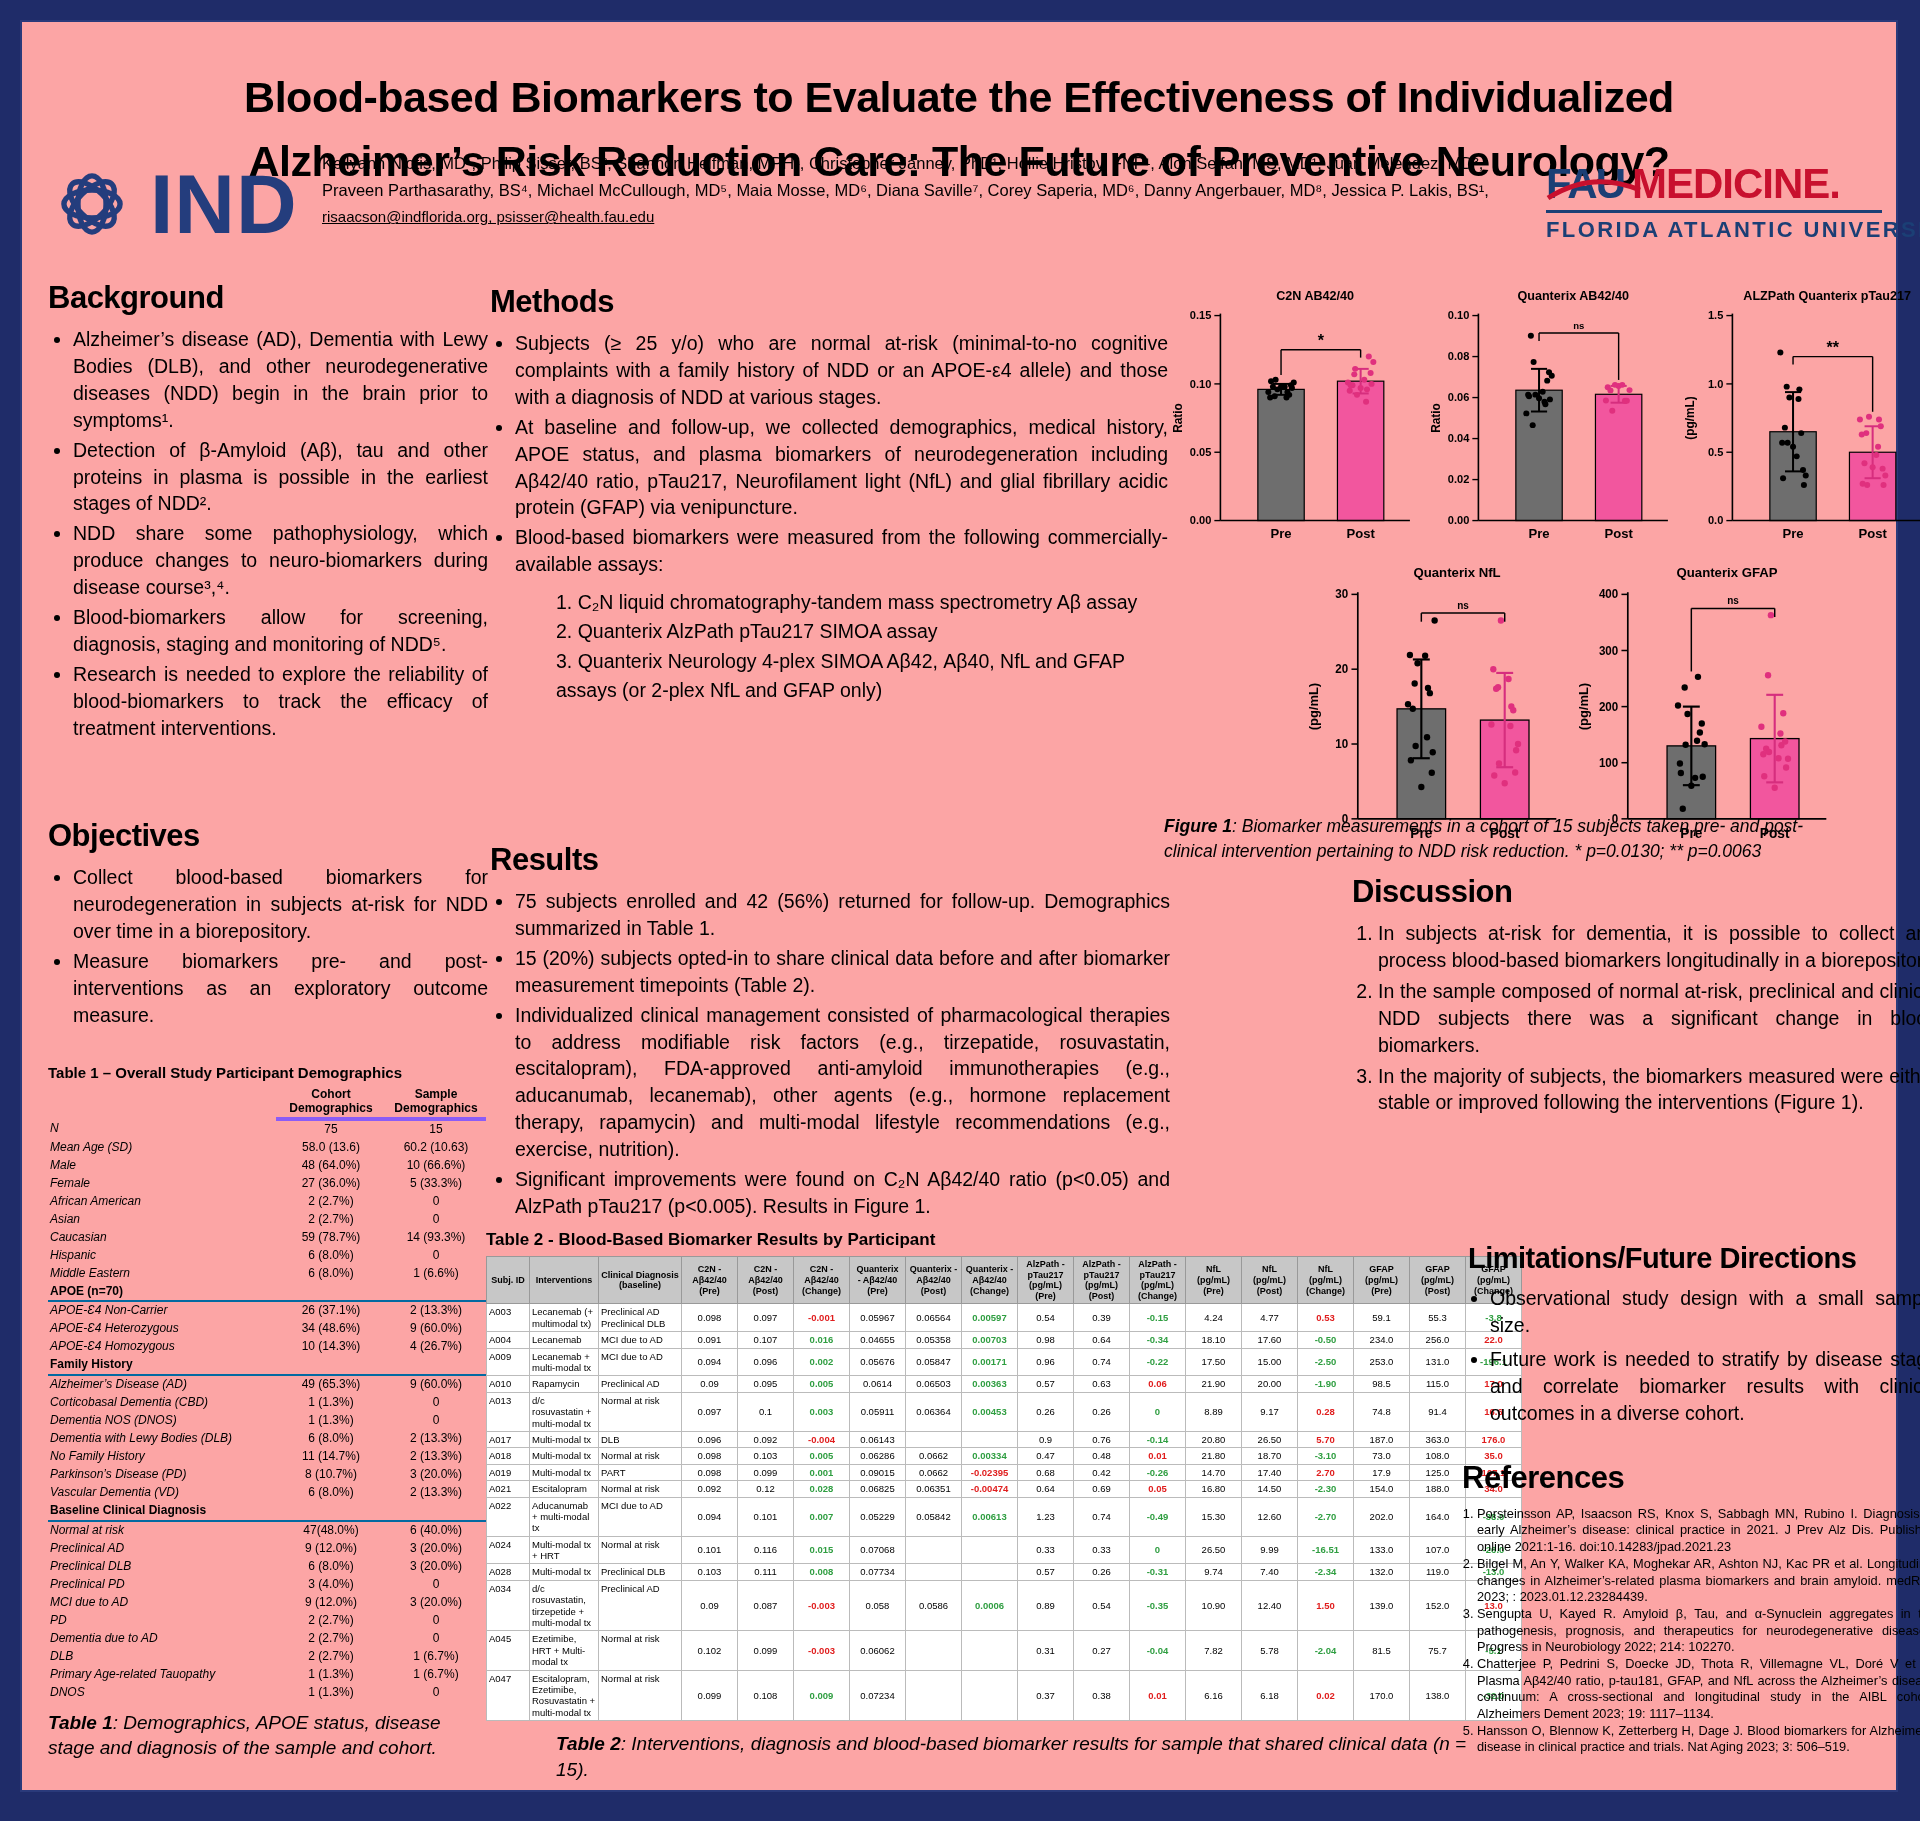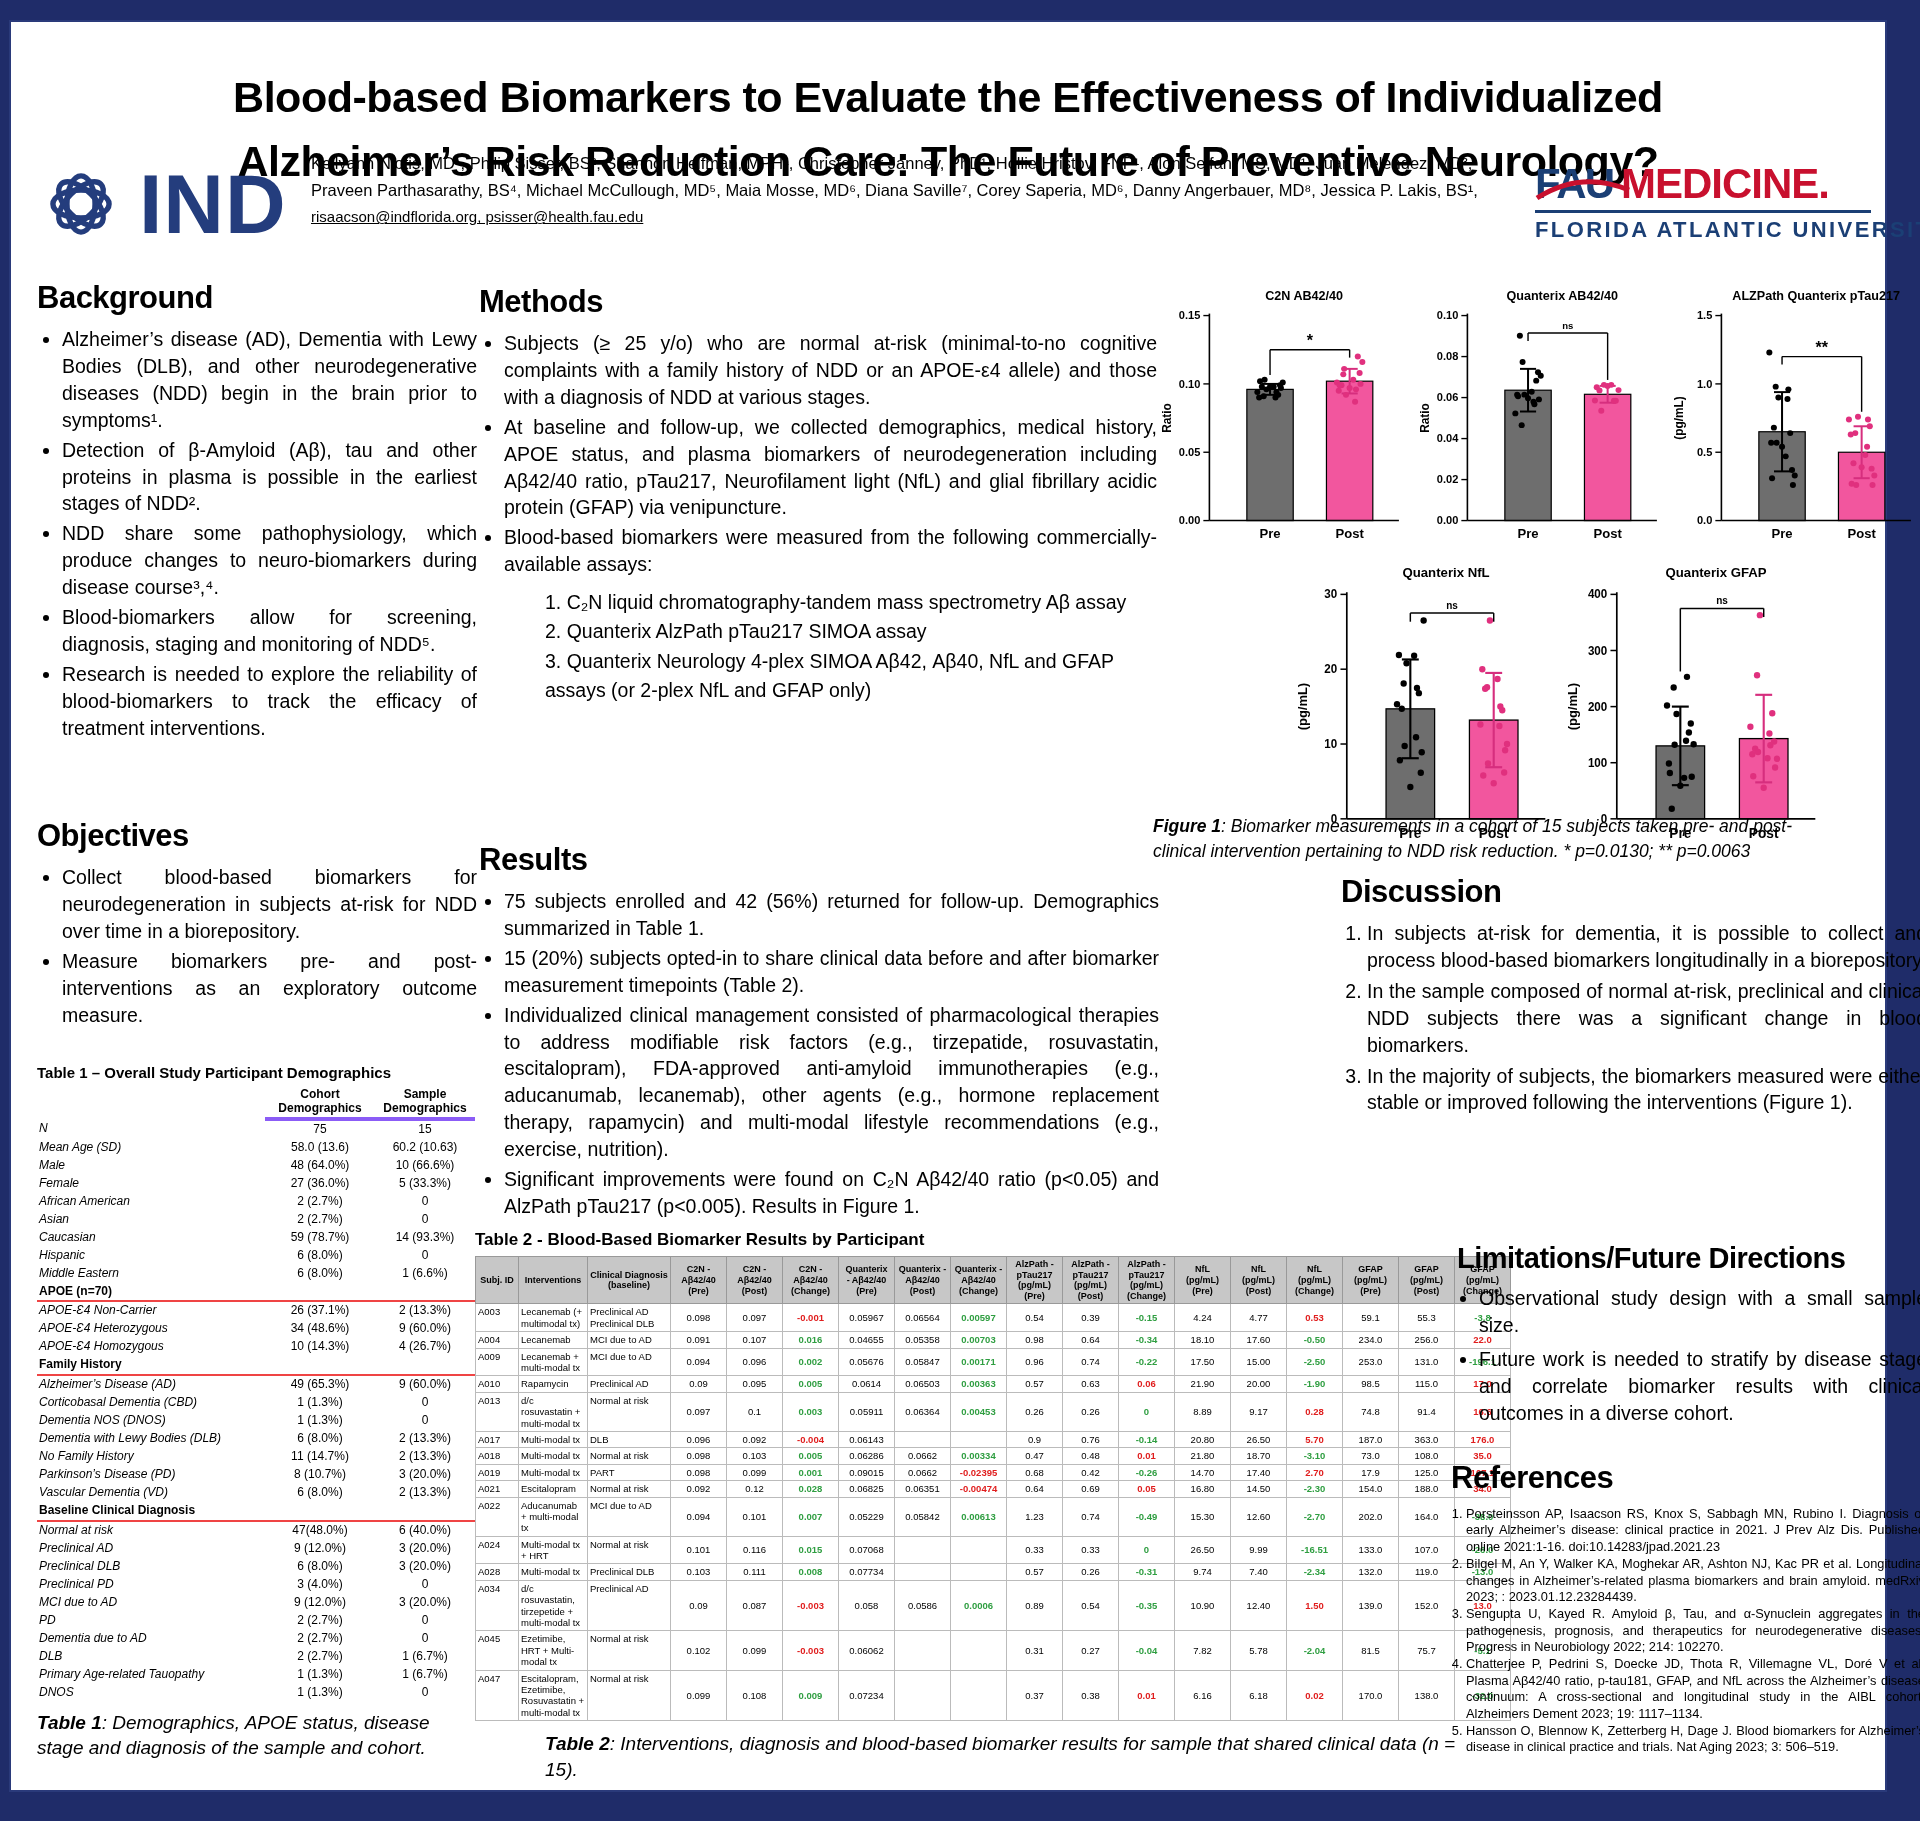--- a/index.html
+++ b/index.html
@@ -1,18 +1,18 @@
 <!DOCTYPE html>
 <html><head>
 <meta charset="utf-8">
 <style>
   html,body{margin:0;padding:0;width:1920px;height:1821px;overflow:hidden;
     font-family:"Liberation Sans",sans-serif;background:#1f2c69;color:#000;}
-  .inner{position:absolute;left:9px;top:20px;width:1874px;height:1768px;
-    background:#ffffff;border:2px solid #2a3a7a;}
+  .inner{position:absolute;left:20px;top:20px;width:1874px;height:1768px;
+    background:#fca5a5;border:2px solid #2a3a7a;}
   .abs{position:absolute;}
   
   .title{position:absolute;left:70px;right:70px;top:14px;text-align:center;
     font-size:43px;font-weight:800;line-height:1.5;letter-spacing:-0.5px;}
   .ind-logo{position:absolute;left:16px;top:122px;width:280px;height:120px;display:flex;align-items:center;}
   .ind-text{font-size:84px;font-weight:800;color:#243d7d;letter-spacing:1px;margin-left:4px;}
   .authors{position:absolute;left:300px;top:128px;width:1256px;text-align:left;
     font-size:16.5px;line-height:1.62;}
   .authors .email{font-size:15px;text-decoration:underline;margin-top:2px;display:inline-block;}
   .fau-logo{position:absolute;right:14px;top:138px;width:336px;}
@@ -31,21 +31,21 @@
   .caption{font-size:19px;font-style:italic;line-height:1.35;margin-top:8px;}
   .caption .pfx{font-weight:bold;}
   
   .t1-title{font-size:15px;font-weight:bold;margin:0 0 6px 0;}
   table.tbl1{width:100%;border-collapse:collapse;font-size:12px;table-layout:fixed;}
   table.tbl1 th{font-weight:bold;text-align:center;vertical-align:bottom;line-height:1.15;padding:1px 2px;}
   table.tbl1 th.vh{border-bottom:4px solid #8b5cf6;}
   table.tbl1 td{padding:1.2px 2px;line-height:1.3;}
   table.tbl1 td.lbl{font-style:italic;}
   table.tbl1 td.num{text-align:center;}
-  table.tbl1 tr.section td{font-style:normal;font-weight:bold;border-bottom:2px solid #ef4444;}
+  table.tbl1 tr.section td{font-style:normal;font-weight:bold;border-bottom:2px solid #0369a1;}
   
   .t2-title{font-size:17px;font-weight:bold;margin:0 0 6px 0;}
   table.tbl2{width:980px;border-collapse:collapse;table-layout:fixed;background:#fff;}
   table.tbl2 th{background:#c7c7c7;font-size:9px;font-weight:bold;border:1px solid #999;
     padding:2px 1px;white-space:pre-line;line-height:1.18;vertical-align:middle;}
   table.tbl2 td{font-size:9.5px;border:1px solid #bbb;padding:2px 2px;text-align:center;
     line-height:1.2;vertical-align:middle;}
   table.tbl2 td.l{text-align:left;vertical-align:top;}
   table.tbl2 td.chg-r{color:#e01d1d;font-weight:bold;}
   table.tbl2 td.chg-g{color:#2f9e41;font-weight:bold;}

